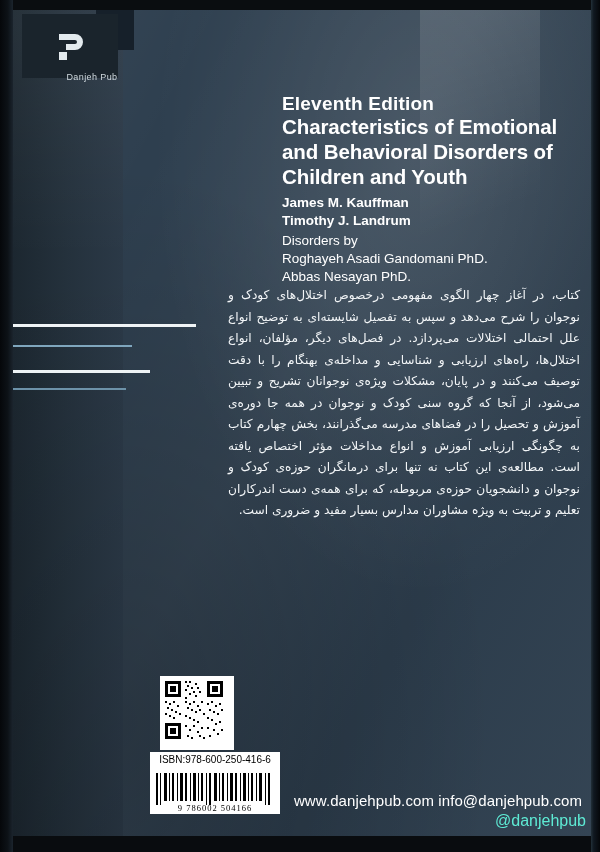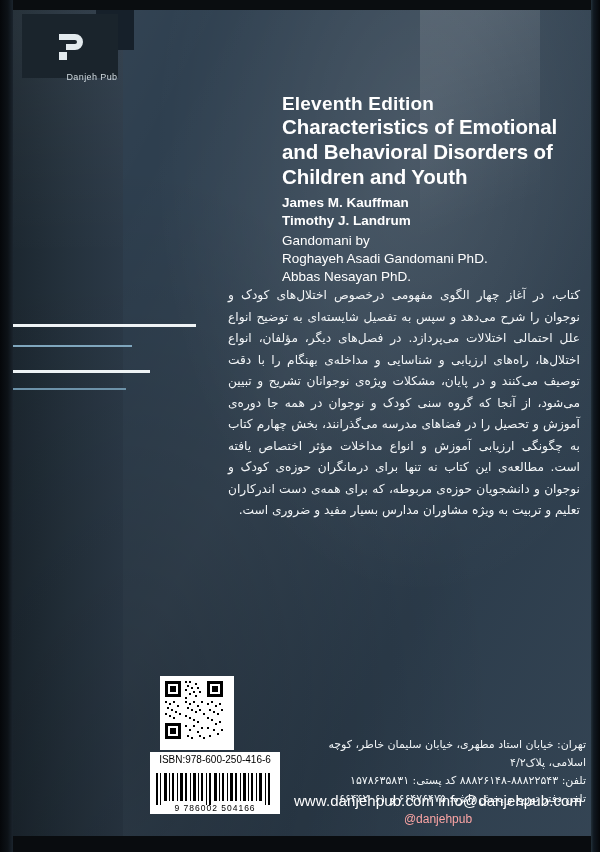--- a/index.html
+++ b/index.html
@@ -184,21 +184,21 @@
     background: #ffffff;
   }
   .barcode-bars { position: absolute; left: 6px; top: 3px; }
   .barcode-num {
     position: absolute;
     left: 0; bottom: 1px; width: 130px;
     text-align: center;
     color: #000;
     font-size: 8.5px;
     letter-spacing: 1px;
-    font-family: Liberation Sans, sans-serif;
+    font-family: Liberation Serif, serif;
   }
   
   .footer-fa {
     position: absolute;
     left: 290px; top: 736px;
     width: 296px;
     color: #f0f4f6;
     font-size: 11px;
     line-height: 18px;
     direction: rtl;
@@ -211,23 +211,23 @@
     width: 296px;
     color: #ffffff;
     font-size: 15px;
     text-align: center;
     letter-spacing: 0.1px;
   }
   .footer-handle {
     position: absolute;
     left: 290px; top: 812px;
     width: 296px;
-    color: #fca5a5;
-    font-size: 12px;
-    text-align: center;
+    color: #5eead4;
+    font-size: 16px;
+    text-align: right;
   }
   .shine {
     position: absolute;
     left: 420px; top: 0; width: 120px; height: 300px;
     background: linear-gradient(160deg, rgba(255,255,255,0.12) 0%, rgba(255,255,255,0) 70%);
     pointer-events: none;
   }
 </style>
 </head>
 <body>
@@ -250,21 +250,21 @@
   <div class="stripe stripe-a"></div>
   <div class="stripe stripe-b"></div>
   <div class="stripe stripe-c"></div>
   <div class="stripe stripe-d"></div>
 
   <div class="content">
     <div class="edition">Eleventh Edition</div>
     <div class="title">Characteristics of Emotional and Behavioral Disorders of Children and Youth</div>
     <div class="authors" style="white-space:pre-line;">James M. Kauffman
 Timothy J. Landrum</div>
-    <div class="translated-label">Gandomani by</div>
+    <div class="translated-label">Disorders by</div>
     <div class="translators" style="white-space:pre-line;">Roghayeh Asadi Gandomani PhD.
 Abbas Nesayan PhD.</div>
     <div class="fa-body">کتاب، در آغاز چهار الگوی مفهومی درخصوص اختلال‌های کودک و نوجوان را شرح می‌دهد و سپس به تفصیل شایسته‌ای به توضیح انواع علل احتمالی اختلالات می‌پردازد. در فصل‌های دیگر، مؤلفان، انواع اختلال‌ها، راه‌های ارزیابی و شناسایی و مداخله‌ی بهنگام را با دقت توصیف می‌کنند و در پایان، مشکلات ویژه‌ی نوجوانان تشریح و تبیین می‌شود، از آنجا که گروه سنی کودک و نوجوان در همه جا دوره‌ی آموزش و تحصیل را در فضاهای مدرسه می‌گذرانند، بخش چهارم کتاب به چگونگی ارزیابی آموزش و انواع مداخلات مؤثر اختصاص یافته است. مطالعه‌ی این کتاب نه تنها برای درمانگران حوزه‌ی کودک و نوجوان و دانشجویان حوزه‌ی مربوطه، که برای همه‌ی دست اندرکاران تعلیم و تربیت به ویژه مشاوران مدارس بسیار مفید و ضروری است.</div>
   </div>
 
   <div class="shine"></div>
 
   <div class="qr">
     <svg viewBox="0 0 62 62" width="62" height="62">
       <rect width="62" height="62" fill="#fff"></rect>
@@ -376,25 +376,20 @@
           <rect x="95" y="0" width="2" height="28"></rect>
         <rect x="100" y="0" width="1" height="28"></rect>
           <rect x="103" y="0" width="3" height="28"></rect>
         <rect x="109" y="0" width="1" height="32"></rect>
           <rect x="112" y="0" width="2" height="32"></rect>
       </g>
     </svg>
     <div class="barcode-num">9 786002 504166</div>
   </div>
 
-  <div class="footer-fa">
-    <div>تهران: خیابان استاد مطهری، خیابان سلیمان خاطر، کوچه اسلامی، پلاک۴/۲</div>
-    <div>تلفن: ۸۸۸۲۲۵۴۳-۸۸۸۲۶۱۴۸ کد پستی: ۱۵۷۸۶۳۵۸۳۱</div>
-    <div>تلفن دفتر توزیع و پخش دانژه: ۶۶۴۷۶۴۷۵ و ۶۶۴۶۲۰۶۱</div>
-  </div>
   <div class="footer-web">www.danjehpub.com  info@danjehpub.com</div>
   <div class="footer-handle">@danjehpub</div>
 
   <div class="edge-top"></div>
   <div class="edge-bottom"></div>
   <div class="edge-left"></div>
   <div class="edge-right"></div>
 </div>
 
 </body></html>

